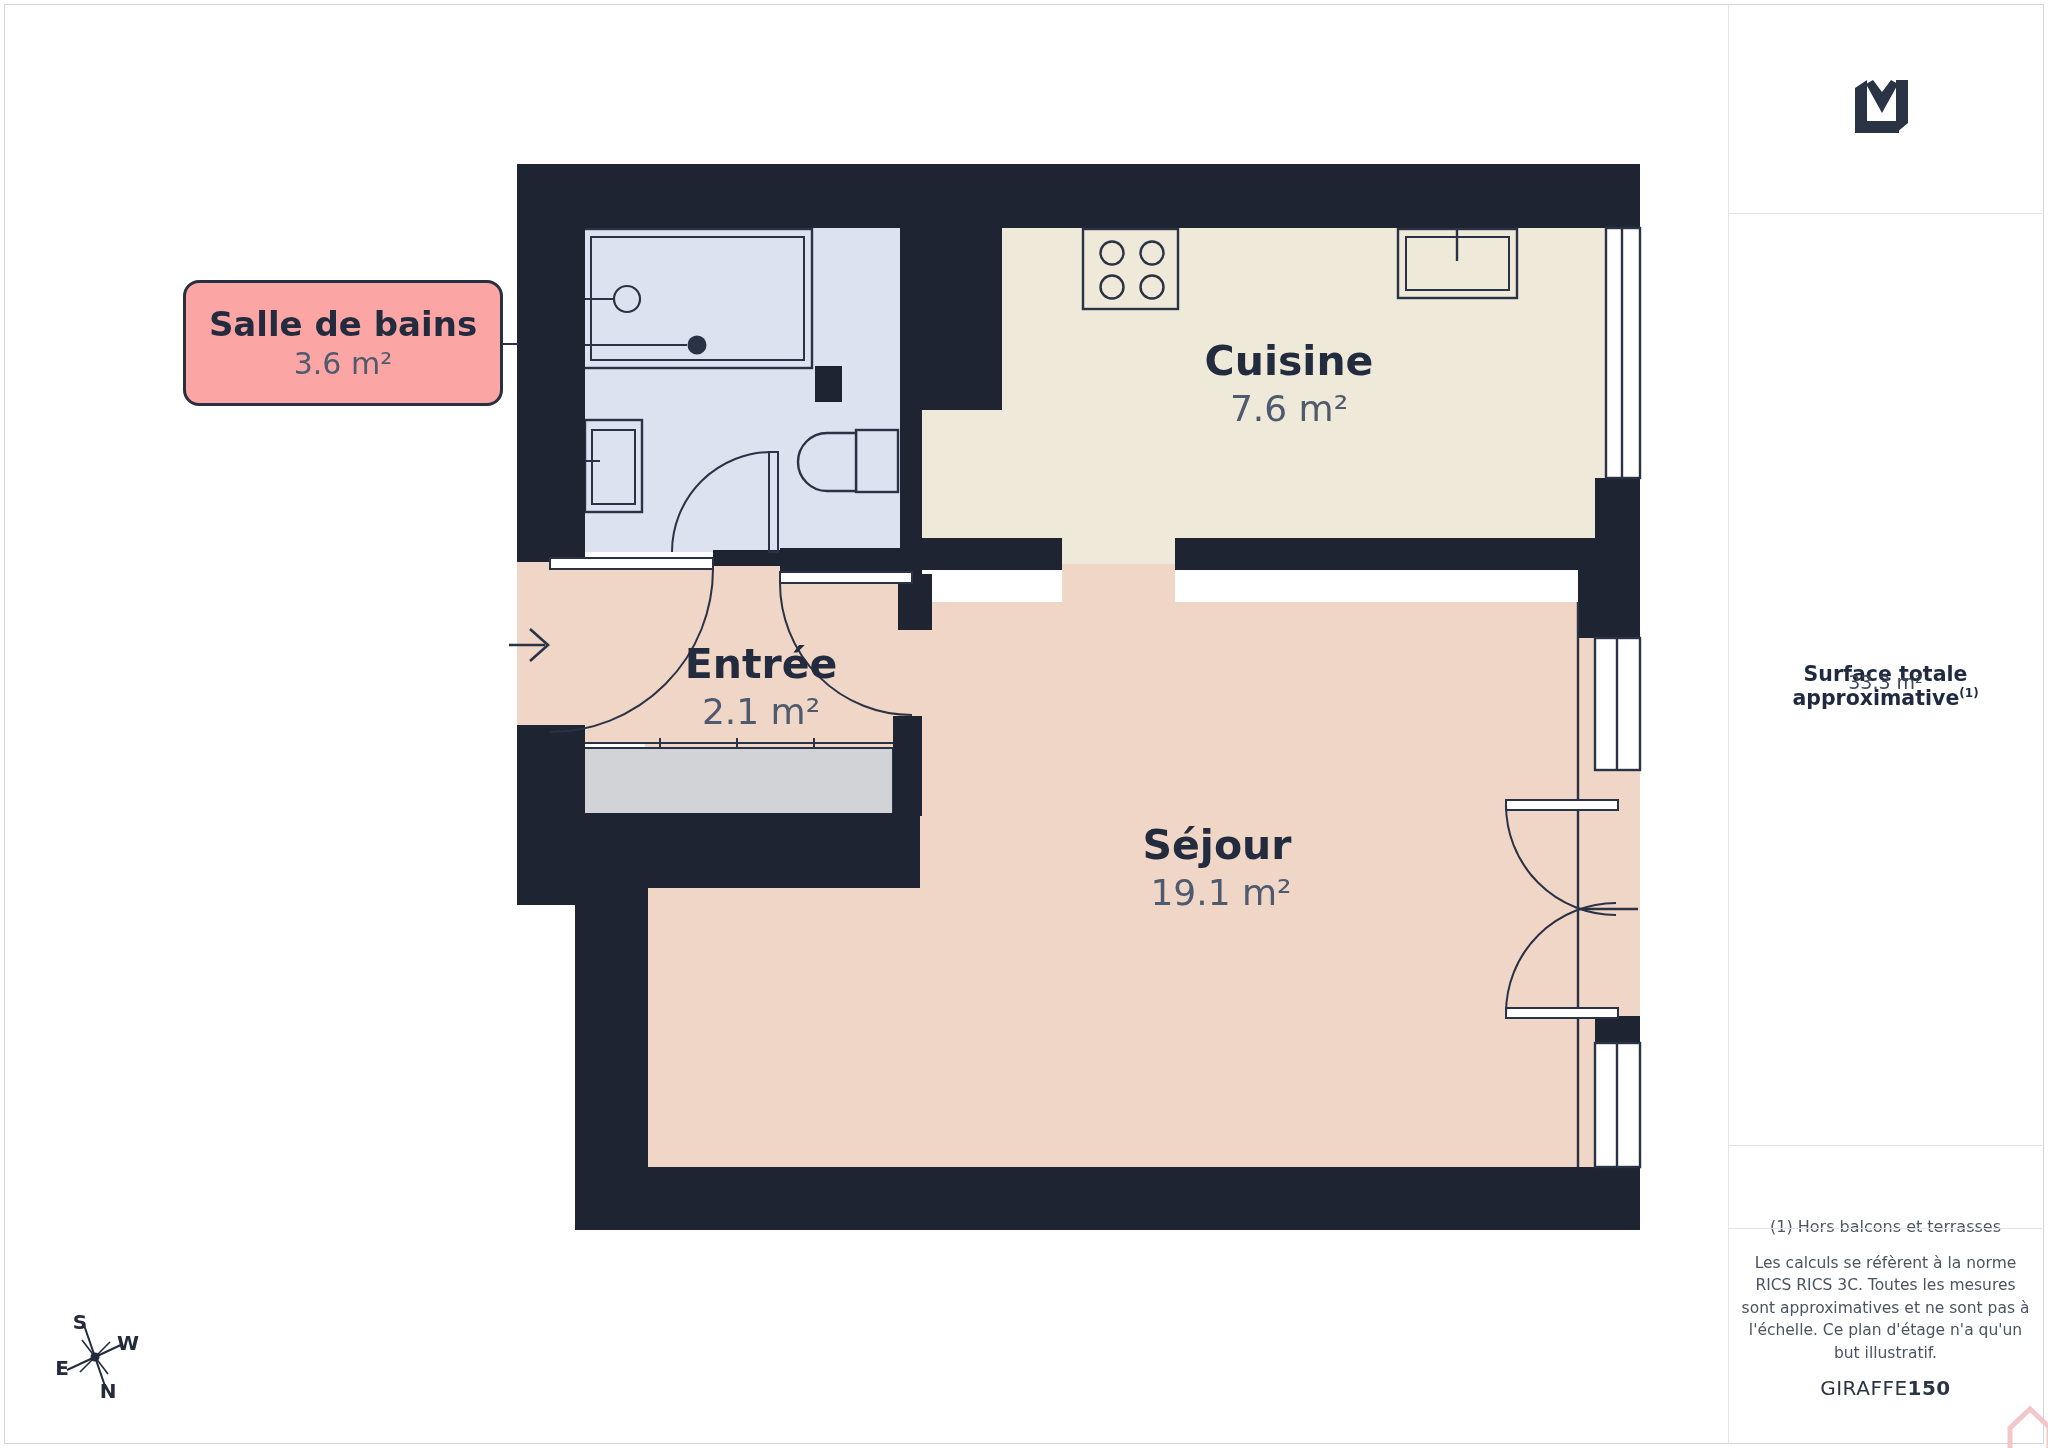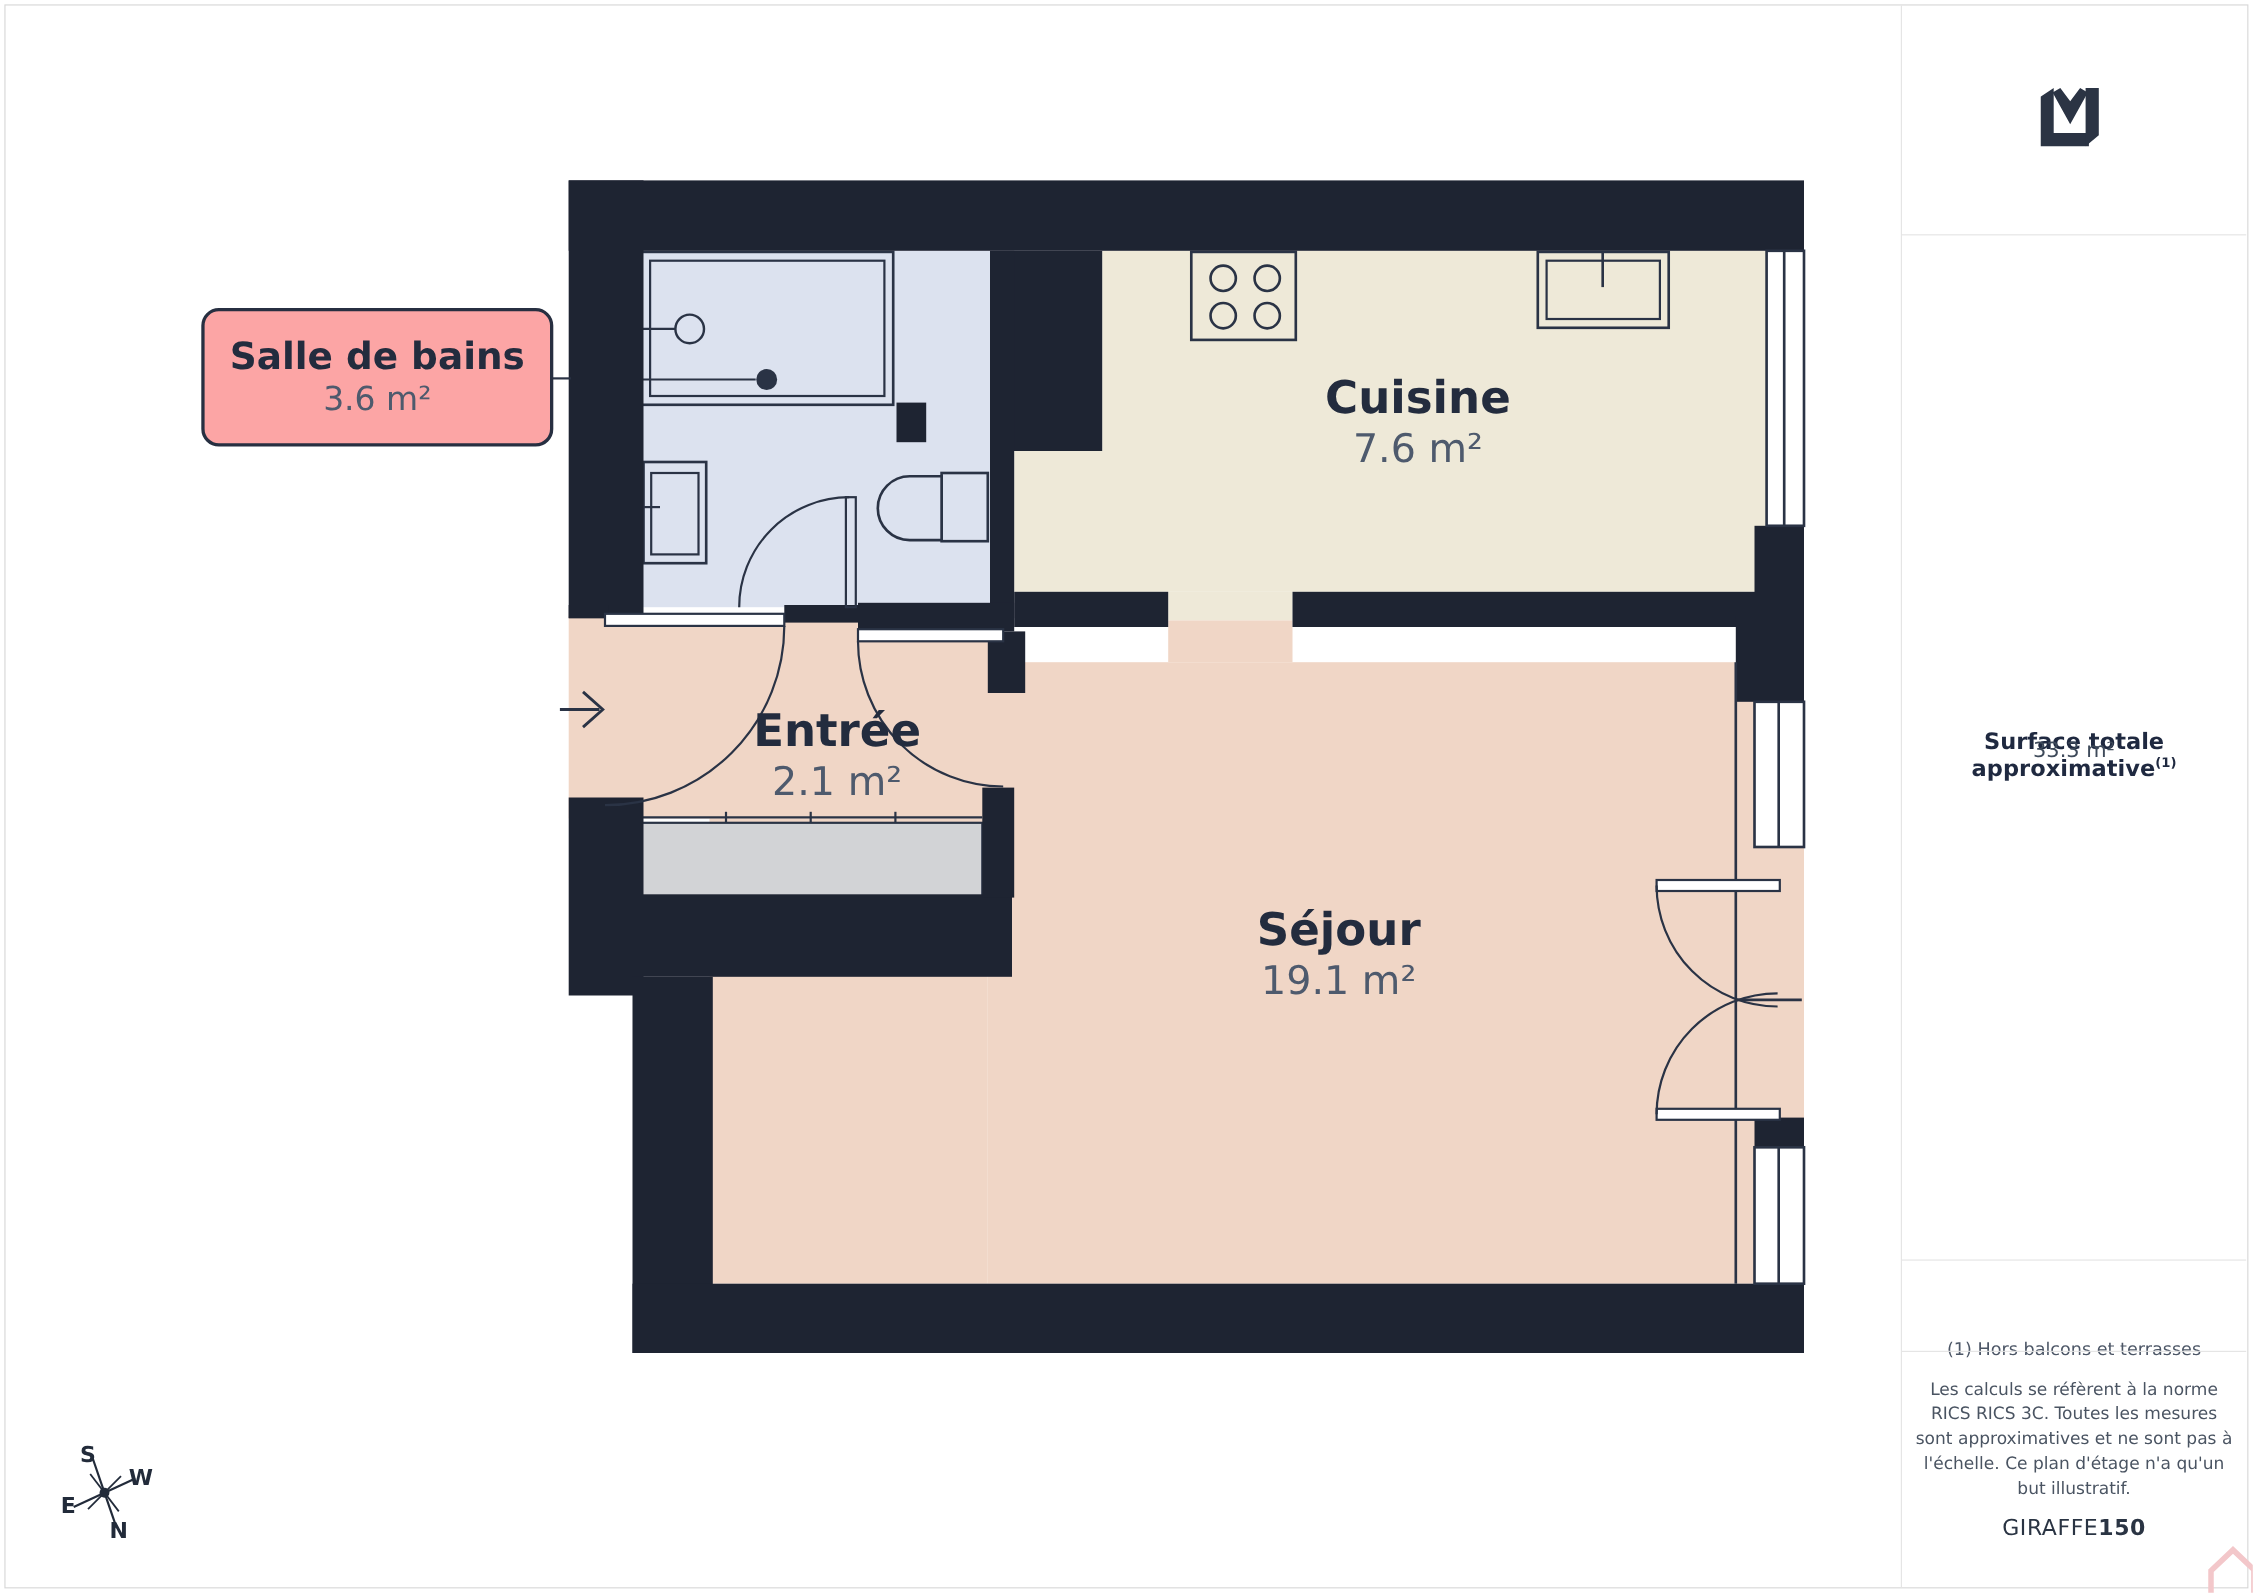--- a/index.html
+++ b/index.html
@@ -182,21 +182,21 @@
   <div class="room-area">3.6 m²</div>
 </div>
 <div class="room-label lbl-cuisine" style="left:1289px;top:384px;">
   <div class="room-name">Cuisine</div>
   <div class="room-area">7.6 m²</div>
 </div>
 <div class="room-label lbl-entree" style="left:761px;top:655px;margin-top:32px;">
   <div class="room-name">Entrée</div>
   <div class="room-area">2.1 m²</div>
 </div>
-<div class="room-label lbl-sejour" style="left:1217px;top:868px;">
+<div class="room-label lbl-sejour" style="left:1217px;top:868px;text-align:right;">
   <div class="room-name">Séjour</div>
   <div class="room-area">19.1 m²</div>
 </div>
 
 <div class="vdivider"></div>
 
 <div class="logo-wrap">
   <svg width="56" height="56" viewBox="0 0 56 56">
     <g fill="#2b3444">
       <polygon points="0,8 12,0 12,41 44,41 44,53 0,53"></polygon>

